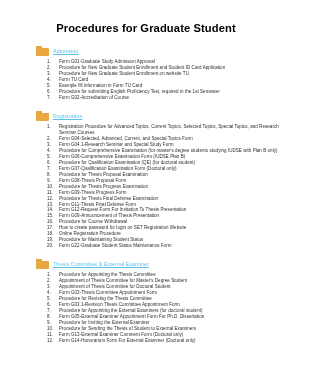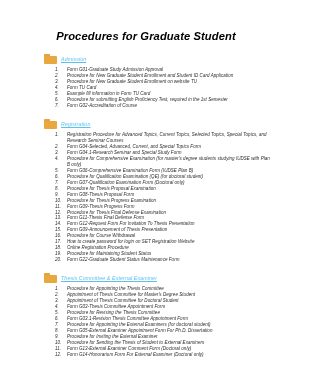--- a/index.html
+++ b/index.html
@@ -12,23 +12,22 @@
     height: 386px;
     font-family: "Liberation Sans", sans-serif;
     color: #1a1a1a;
     overflow: hidden;
   }
   .page {
     width: 298px;
     height: 386px;
     background: #ffffff;
     box-sizing: border-box;
-    padding: 11px;
+    padding: 3px;
     position: relative;
-    font-style: italic;
   }
   .doc-title {
     text-align: center;
     font-size: 11.2px;
     font-weight: bold;
     letter-spacing: 0.1px;
     color: #000000;
     margin: 0;
     padding-top: 19px;
     padding-right: 6px;

